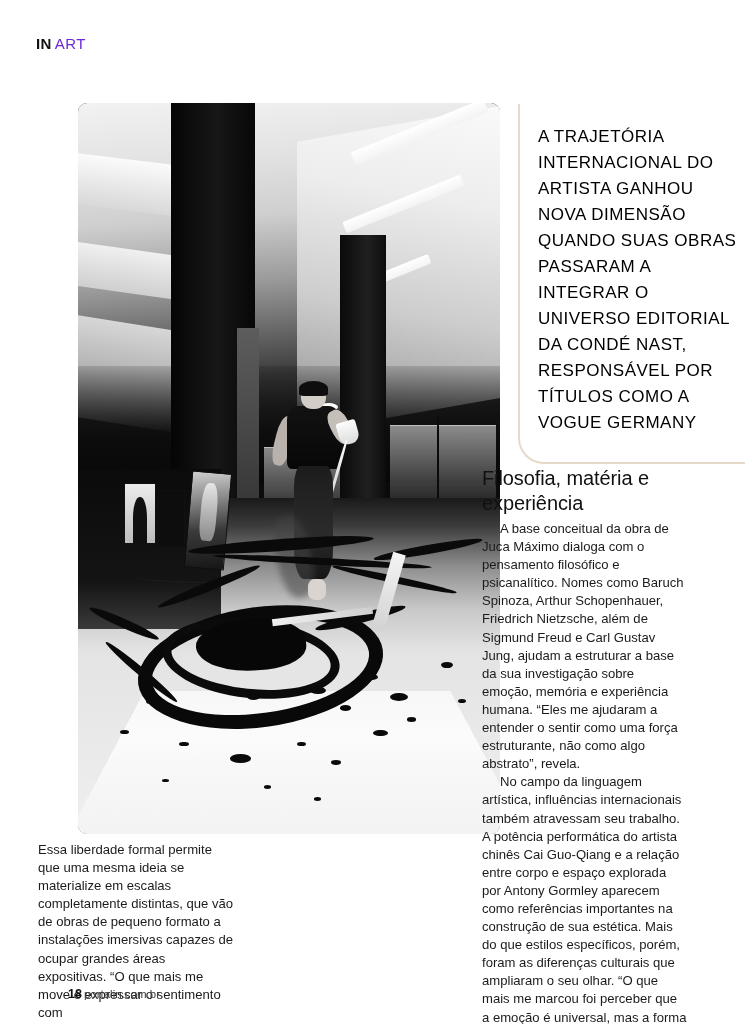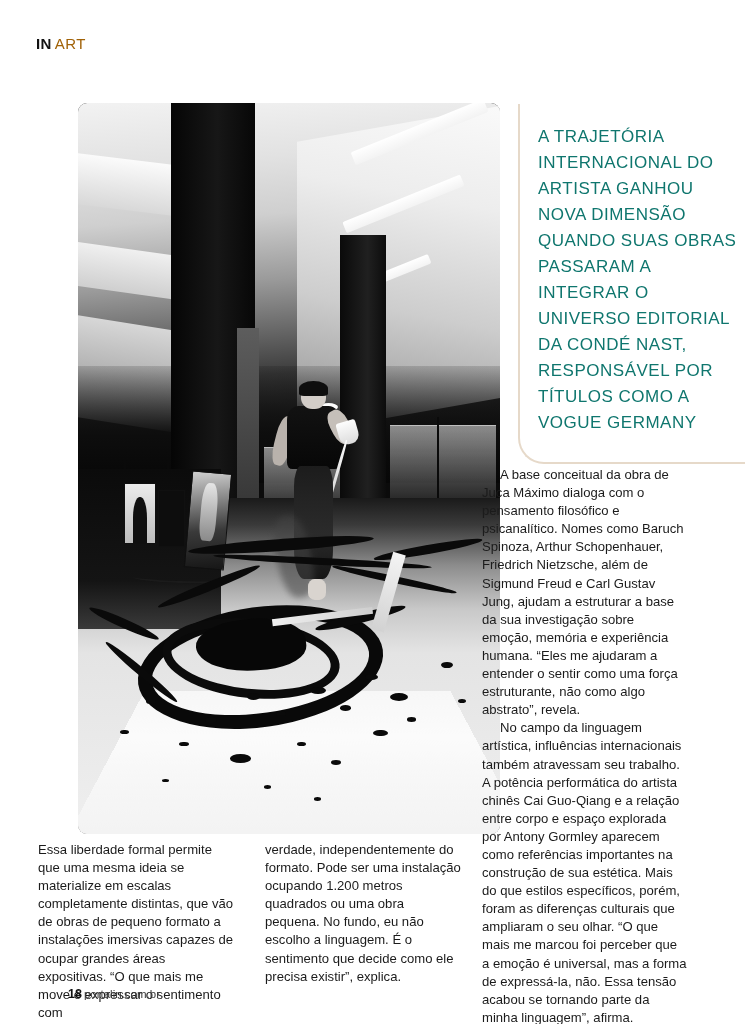--- a/index.html
+++ b/index.html
@@ -24,21 +24,21 @@
     letter-spacing: 0.4px;
     line-height: 1;
     white-space: nowrap;
   }
   .masthead .mh-in {
     font-weight: bold;
     color: #121212;
   }
   .masthead .mh-art {
     font-weight: normal;
-    color: #a16207;
+    color: #6d28d9;
     margin-left: 3px;
   }
 
   
   .photo-figure {
     position: absolute;
     left: 38px;
     top: 87px;
     width: 422px;
     height: 731px;
@@ -368,21 +368,21 @@
     border-left: 2px solid #e6d9c9;
     border-bottom: 2px solid #e6d9c9;
     border-bottom-left-radius: 26px;
     box-sizing: content-box;
   }
   .pullquote p {
     margin: 0;
     font-size: 17px;
     line-height: 26px;
     letter-spacing: 0.5px;
-    color: #0f766e;
+    color: #000000;
     text-transform: uppercase;
     font-weight: 400;
   }
 
   
   .right-col {
     position: absolute;
     left: 482px;
     top: 466px;
     width: 205px;
@@ -535,28 +535,26 @@
       <div class="ph-splat" style="left:20%;top:82%;width:1.6%;height:1.1%;"></div>
     </div>
   </div>
 </figure>
 
 <blockquote class="pullquote">
   <p>A trajetória internacional do artista ganhou nova dimensão quando suas obras passaram a integrar o universo editorial da Condé Nast, responsável por títulos como a Vogue Germany</p>
 </blockquote>
 
 <div class="right-col">
+  <h2 class="section-head">Filosofia, matéria e experiência</h2>
   <p class="body">A base conceitual da obra de Juca Máximo dialoga com o pensamento filosófico e psicanalítico. Nomes como Baruch Spinoza, Arthur Schopenhauer, Friedrich Nietzsche, além de Sigmund Freud e Carl Gustav Jung, ajudam a estruturar a base da sua investigação sobre emoção, memória e experiência humana. “Eles me ajudaram a entender o sentir como uma força estruturante, não como algo abstrato”, revela.</p>
   <p class="body">No campo da linguagem artística, influências internacionais também atravessam seu trabalho. A potência performática do artista chinês Cai Guo-Qiang e a relação entre corpo e espaço explorada por Antony Gormley aparecem como referências importantes na construção de sua estética. Mais do que estilos específicos, porém, foram as diferenças culturais que ampliaram o seu olhar. “O que mais me marcou foi perceber que a emoção é universal, mas a forma de expressá-la, não. Essa tensão acabou se tornando parte da minha linguagem”, afirma.</p>
 </div>
 
 <div class="bottom-cols">
   <div class="col">
     <p>Essa liberdade formal permite que uma mesma ideia se materialize em escalas completamente distintas, que vão de obras de pequeno formato a instalações imersivas capazes de ocupar grandes áreas expositivas. “O que mais me move é expressar o sentimento com</p>
   </div>
-  <div class="col">
-    <p>verdade, independentemente do formato. Pode ser uma instalação ocupando 1.200 metros quadrados ou uma obra pequena. No fundo, eu não escolho a linguagem. É o sentimento que decide como ele precisa existir”, explica.</p>
-  </div>
 </div>
 
 <div class="footer">
   <span class="pg">18</span><span class="site">portalin.com.br</span>
 </div>
 
 </body></html>

